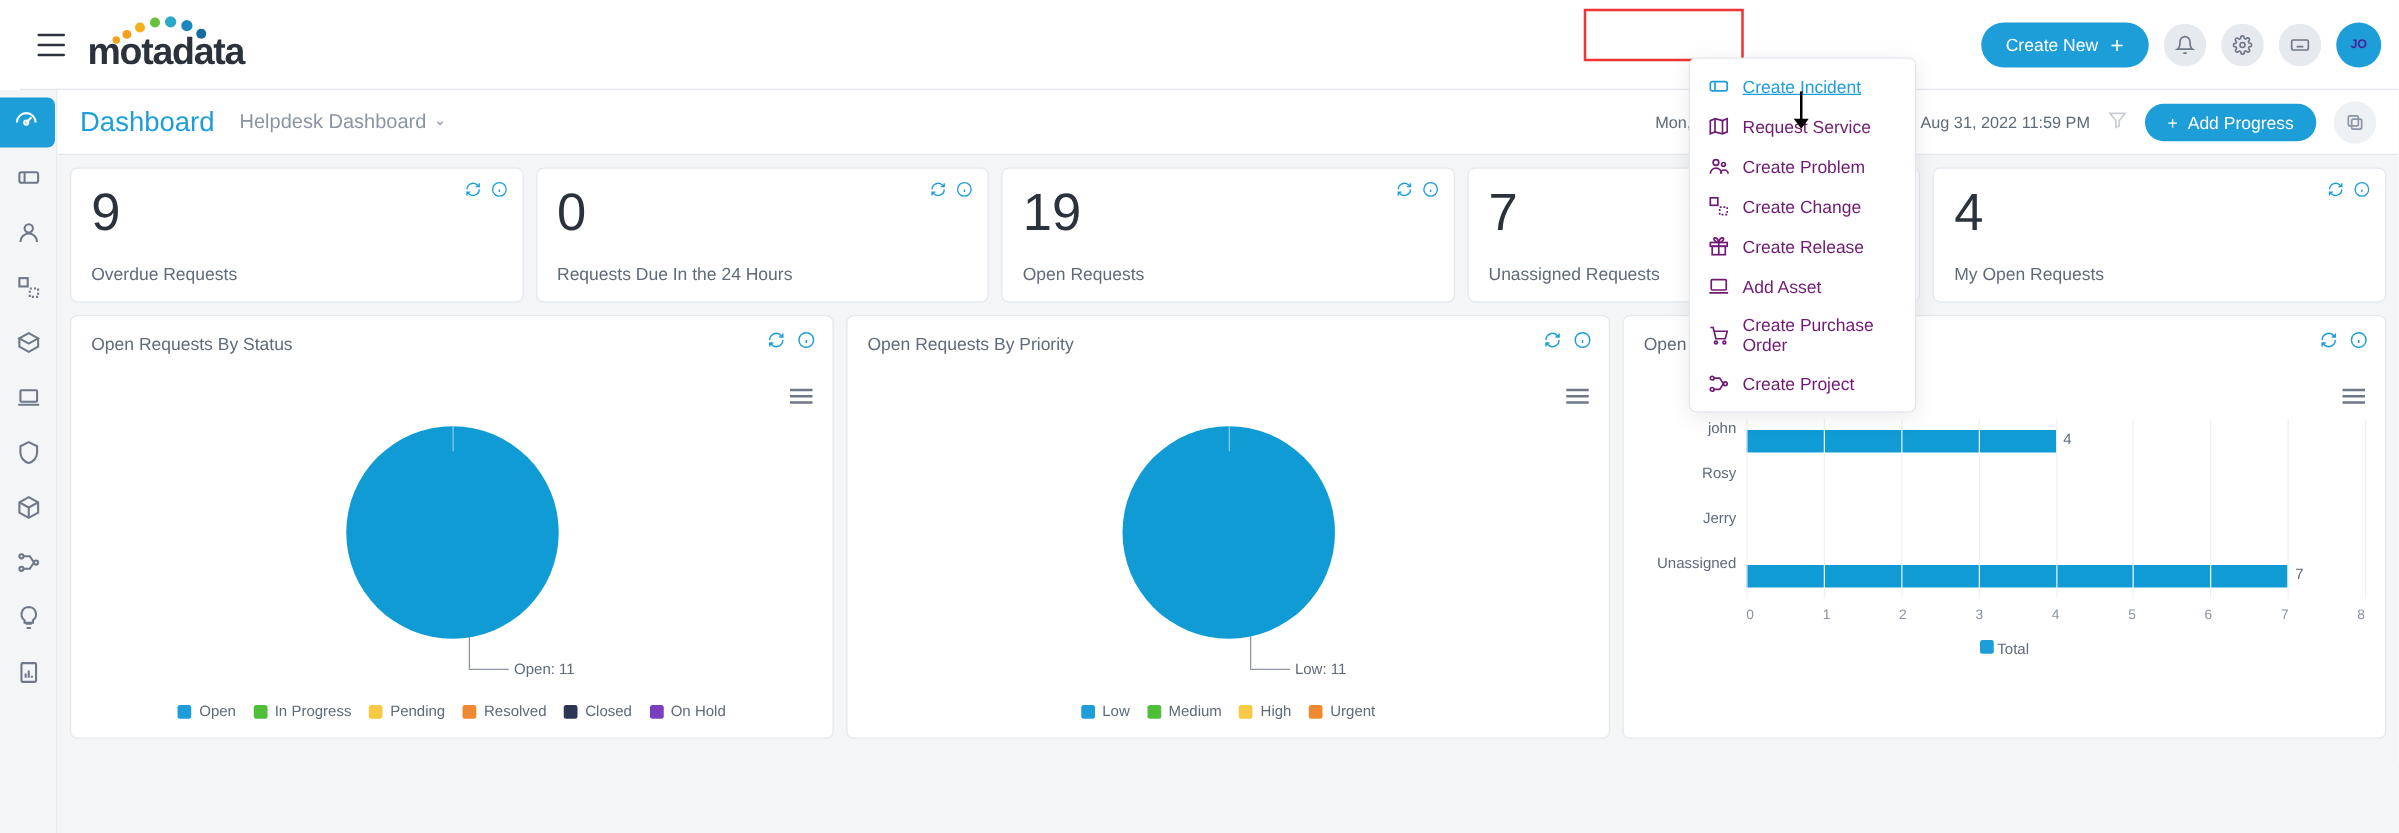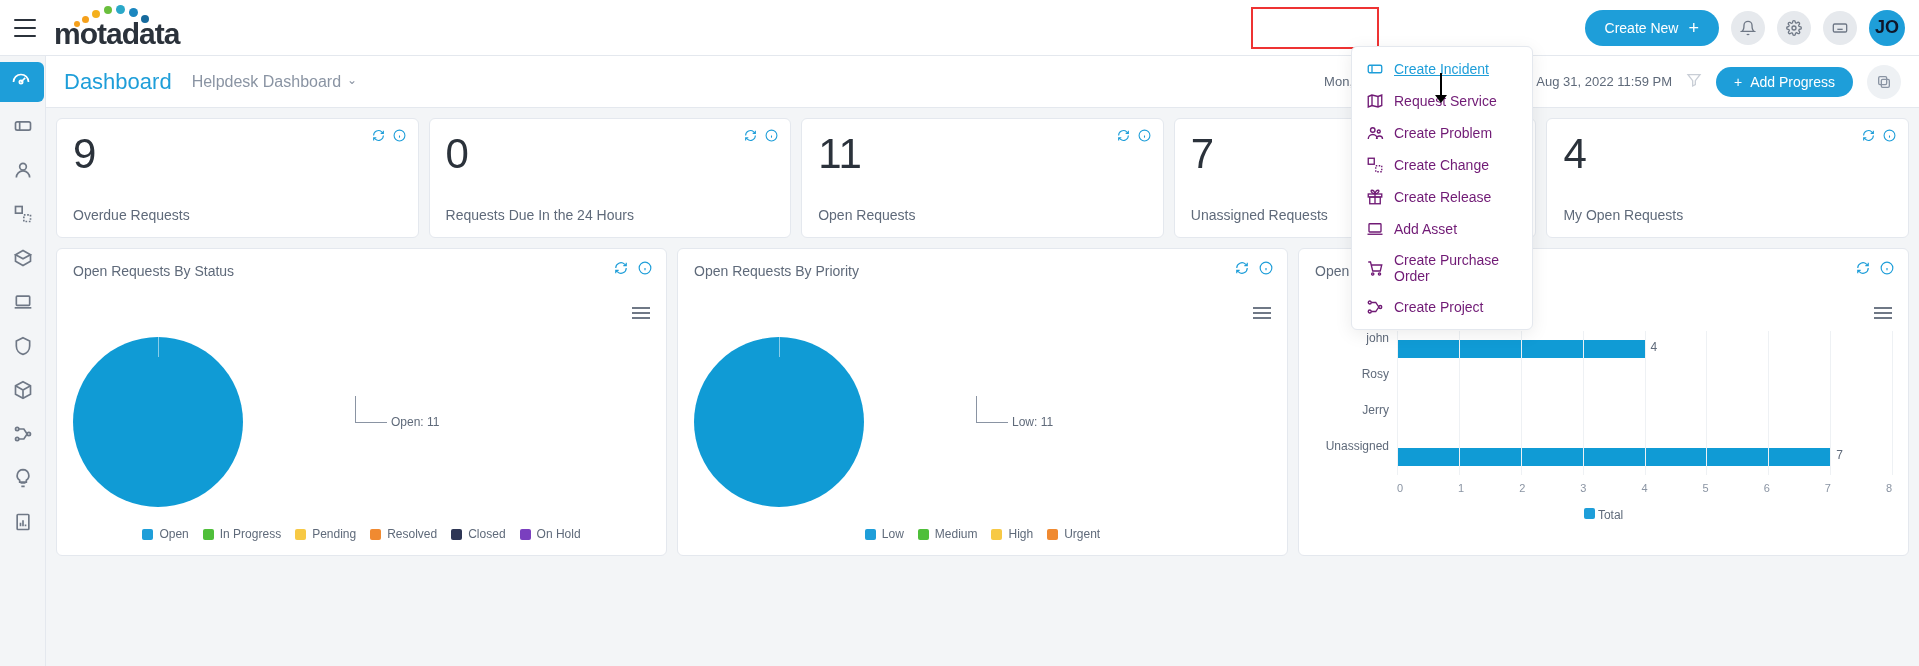--- a/index.html
+++ b/index.html
@@ -9,35 +9,35 @@
     --muted:#8a94a3;
     --border:#e4e8ee;
     --bg:#f3f5f7;
     --card:#ffffff;
     --grey-icon:#c9ced6;
     --grey-pill:#e6e9ed;
   }
   *{box-sizing:border-box;font-family:"Segoe UI",Arial,Helvetica,sans-serif;}
   body{margin:0;background:#fff;color:var(--text);font-size:13px;width:1919px;}
   
-  .topbar{height:56px;display:flex;align-items:center;padding:0 14px;border-bottom:1px solid var(--border);position:relative;}
+  .topbar{height:72px;display:flex;align-items:center;padding:0 14px;border-bottom:1px solid var(--border);position:relative;margin-left:16px;}
   .hamburger{width:22px;height:18px;display:flex;flex-direction:column;justify-content:space-between;margin-right:18px;cursor:pointer;}
   .hamburger span{height:2px;background:#2b323b;border-radius:2px;}
   .logo{display:flex;align-items:center;}
   .logo .dots{position:relative;width:80px;height:22px;margin-bottom:-6px;margin-left:20px;}
   .logo .dots i{position:absolute;width:7px;height:7px;border-radius:50%;}
   .logo-text{font-size:30px;font-weight:600;letter-spacing:-1px;color:#2b323b;margin-top:-4px;}
   .top-right{margin-left:auto;display:flex;align-items:center;gap:12px;}
   .btn-create{background:var(--accent);color:#fff;border:none;border-radius:20px;height:36px;padding:0 20px;font-size:14px;font-weight:500;display:flex;align-items:center;gap:10px;cursor:pointer;}
   .btn-create .plus{font-size:18px;line-height:1;}
   .hi-box{position:absolute;border:2px solid #e33;pointer-events:none;}
   .hi-create{top:7px;left:1251px;width:128px;height:42px;}
   .hi-request{top:80px;left:1263px;width:131px;height:26px;}
   .round-btn{width:34px;height:34px;border-radius:50%;background:var(--grey-pill);display:flex;align-items:center;justify-content:center;color:#6f7886;cursor:pointer;}
-  .avatar{width:36px;height:36px;border-radius:50%;background:var(--accent);color:#0f172a;font-weight:600;display:flex;align-items:center;justify-content:center;font-size:18px;}
+  .avatar{width:36px;height:36px;border-radius:50%;background:var(--accent);color:#4c1d95;font-weight:600;display:flex;align-items:center;justify-content:center;font-size:10px;}
   
   .dd{position:absolute;top:46px;right:386px;width:182px;background:#fff;border:1px solid var(--border);border-radius:6px;box-shadow:0 4px 18px rgba(0,0,0,.08);padding:6px 0;z-index:30;}
   .dd-item{display:flex;align-items:center;gap:10px;padding:7px 14px;font-size:14px;color:#701a75;cursor:pointer;}
   .dd-item.first{color:var(--accent);text-decoration:underline;}
   .dd-item svg,.dd-item .ico{width:18px;height:18px;flex:0 0 18px;}
   .dd-arrow{position:absolute;left:80px;top:26px;color:#000;}
   
   .app{display:flex;}
   .sidebar{width:46px;background:var(--bg);border-right:1px solid var(--border);display:flex;flex-direction:column;align-items:center;padding-top:6px;gap:4px;min-height:610px;}
   .side-item{width:42px;height:40px;display:flex;align-items:center;justify-content:center;color:#6f7886;border-radius:4px;cursor:pointer;}
@@ -51,29 +51,29 @@
   .head-right{margin-left:auto;display:flex;align-items:center;gap:14px;}
   .date-range{font-size:13px;color:#5f6a7a;}
   .funnel{color:var(--grey-icon);}
   .pill-add{background:var(--accent);color:#fff;border-radius:18px;height:30px;padding:0 18px;display:flex;align-items:center;gap:8px;font-size:14px;cursor:pointer;}
   .pill-ico{width:34px;height:34px;border-radius:50%;background:#eef1f4;display:flex;align-items:center;justify-content:center;color:#8a94a3;cursor:pointer;}
   
   .grid{display:grid;grid-template-columns:repeat(5,1fr);gap:10px;padding:10px;}
   .card{background:#fff;border:1px solid var(--border);border-radius:6px;position:relative;padding:14px 16px;}
   .card .corner{position:absolute;top:10px;right:12px;display:flex;gap:8px;color:var(--accent);}
   .kpi-num{font-size:42px;font-weight:300;color:#2b323b;line-height:1;}
-  .kpi-lbl{margin-top:32px;color:#5f6a7a;font-size:14px;}
+  .kpi-lbl{margin-top:20px;color:#5f6a7a;font-size:14px;}
   
   .grid2{display:grid;grid-template-columns:1fr 1fr 1fr;gap:10px;padding:0 10px 10px 10px;}
   .panel{background:#fff;border:1px solid var(--border);border-radius:6px;padding:14px 16px;position:relative;min-height:300px;}
   .panel-title{font-size:14px;color:#5f6a7a;}
   .panel .corner{position:absolute;top:12px;right:14px;display:flex;gap:10px;color:var(--accent);align-items:center;}
   .burger-mini{display:flex;flex-direction:column;gap:3px;margin-top:28px;margin-left:auto;width:18px;cursor:pointer;}
   .burger-mini span{height:2px;background:#6f7886;}
-  .chart-wrap{display:flex;flex-direction:row;align-items:center;}
+  .chart-wrap{display:flex;flex-direction:column;align-items:center;}
   .pie{width:170px;height:170px;border-radius:50%;background:var(--accent2);margin-top:18px;position:relative;}
   .pie::after{content:"";position:absolute;left:50%;top:0;width:1px;height:20px;background:rgba(255,255,255,.5);}
   .pie-tail{width:1px;height:26px;background:#8a94a3;margin-top:-2px;margin-left:52px;}
   .pie-tail2{width:32px;height:1px;background:#8a94a3;margin-left:52px;}
   .pie-label{font-size:12px;color:#5f6a7a;margin-left:88px;margin-top:-8px;}
   .legend{display:flex;flex-wrap:wrap;gap:14px;justify-content:center;margin-top:20px;font-size:12px;color:#5f6a7a;}
   .legend span{display:flex;align-items:center;gap:6px;}
   .sw{width:11px;height:11px;border-radius:2px;display:inline-block;}
   
   .barchart{margin-top:12px;}
@@ -336,21 +336,21 @@
         <div class="card">
           <div class="corner">
             <span><svg width="13" height="13" viewBox="0 0 24 24" fill="none" stroke="currentColor" stroke-width="2">
                 <path d="M3 12a9 9 0 0115-6.7L21 8M21 3v5h-5M21 12a9 9 0 01-15 6.7L3 16M3 21v-5h5"></path>
               </svg></span>
             <span><svg width="13" height="13" viewBox="0 0 24 24" fill="none" stroke="currentColor" stroke-width="2">
                 <circle cx="12" cy="12" r="10"></circle>
                 <path d="M12 8h0M12 12v4"></path>
               </svg></span>
           </div>
-          <div class="kpi-num">11</div>
+          <div class="kpi-num">19</div>
           <div class="kpi-lbl">Open Requests</div>
         </div>
         <div class="card">
           <div class="corner">
             <span><svg width="13" height="13" viewBox="0 0 24 24" fill="none" stroke="currentColor" stroke-width="2">
                 <path d="M3 12a9 9 0 0115-6.7L21 8M21 3v5h-5M21 12a9 9 0 01-15 6.7L3 16M3 21v-5h5"></path>
               </svg></span>
             <span><svg width="13" height="13" viewBox="0 0 24 24" fill="none" stroke="currentColor" stroke-width="2">
                 <circle cx="12" cy="12" r="10"></circle>
                 <path d="M12 8h0M12 12v4"></path>

